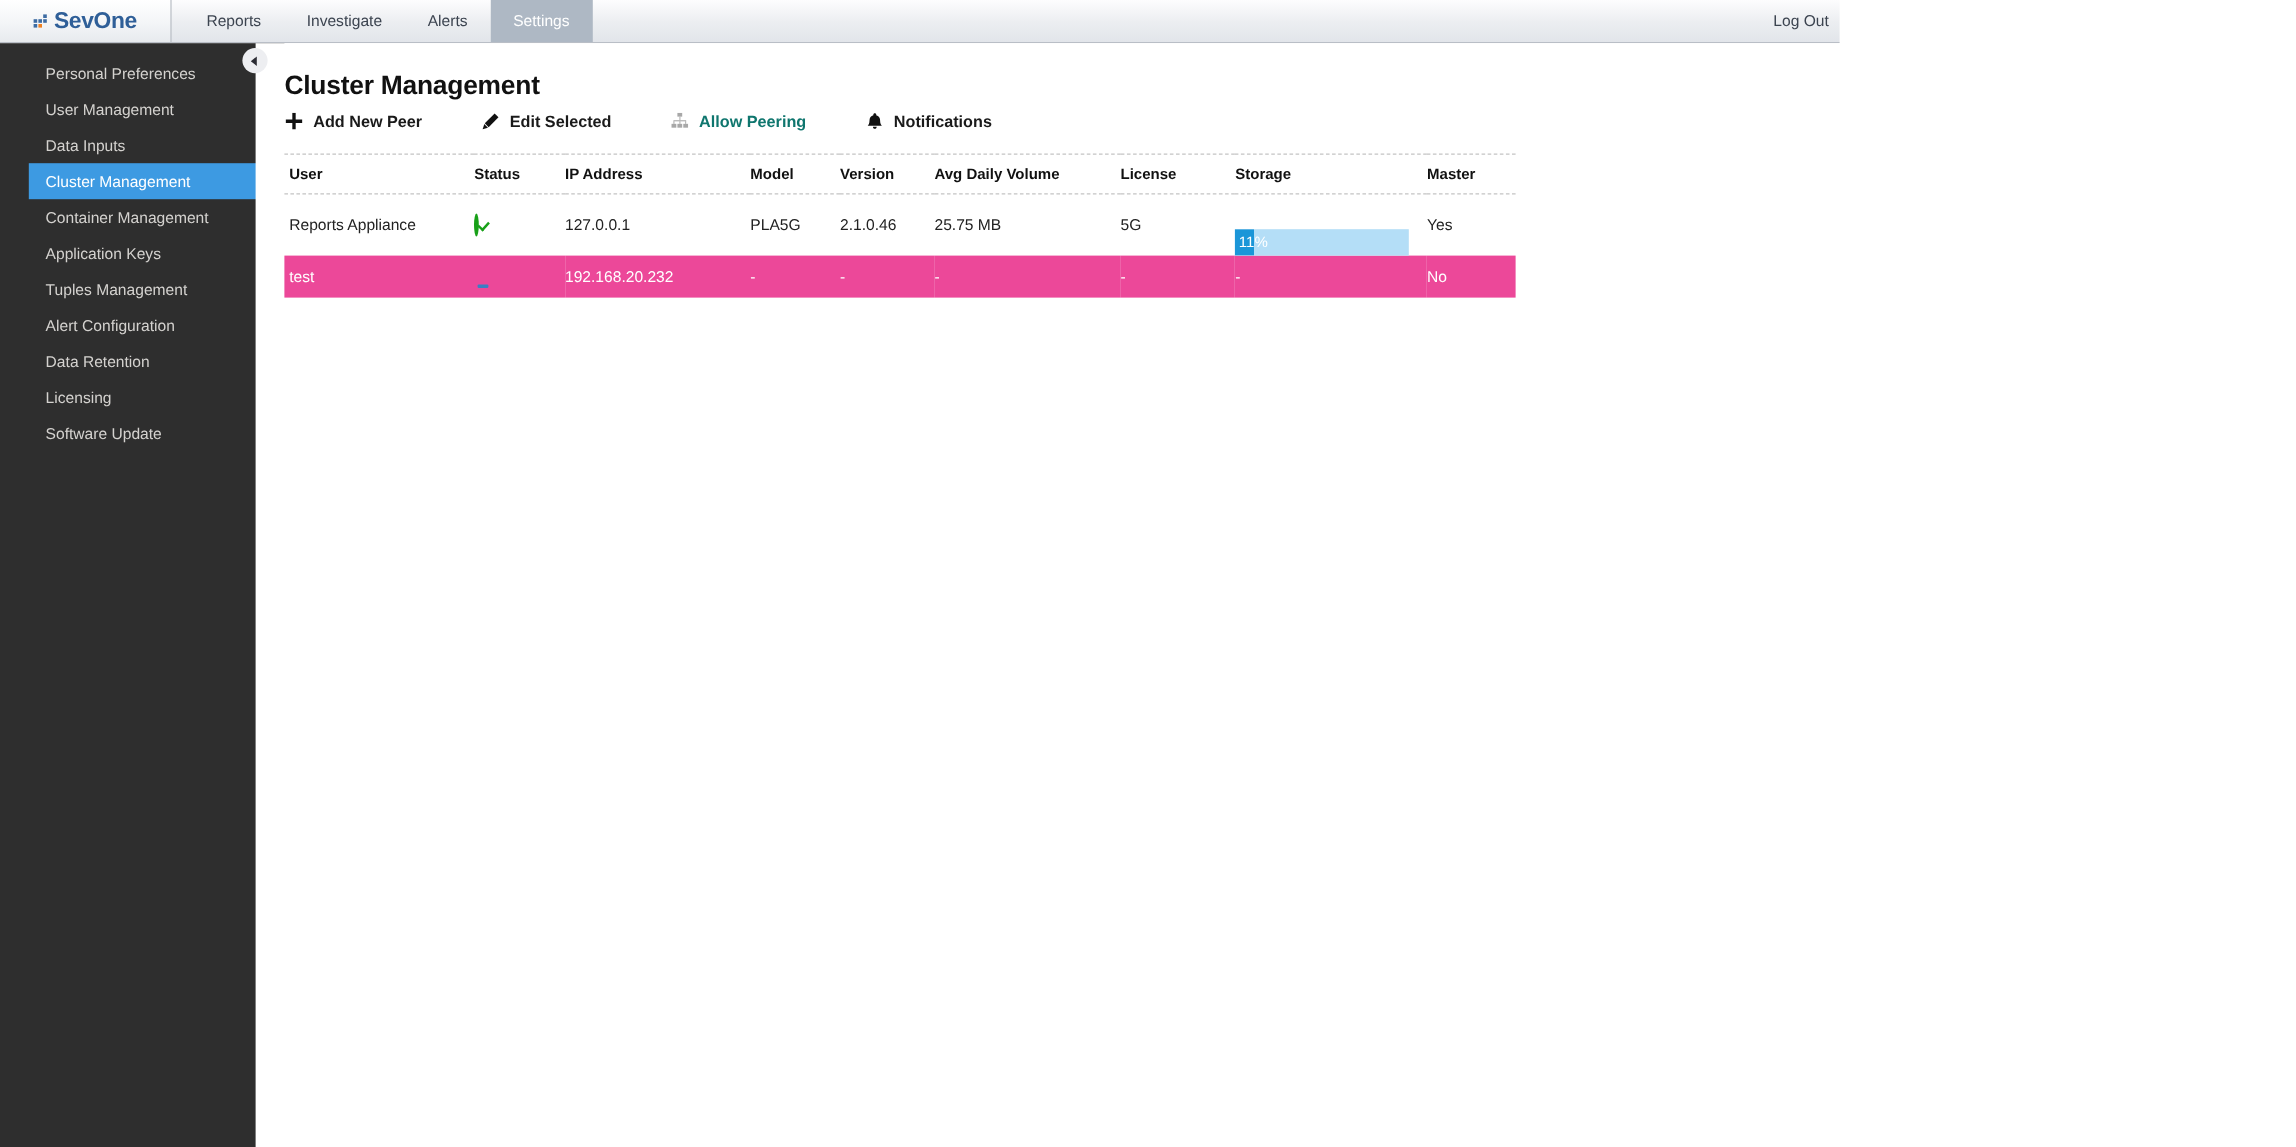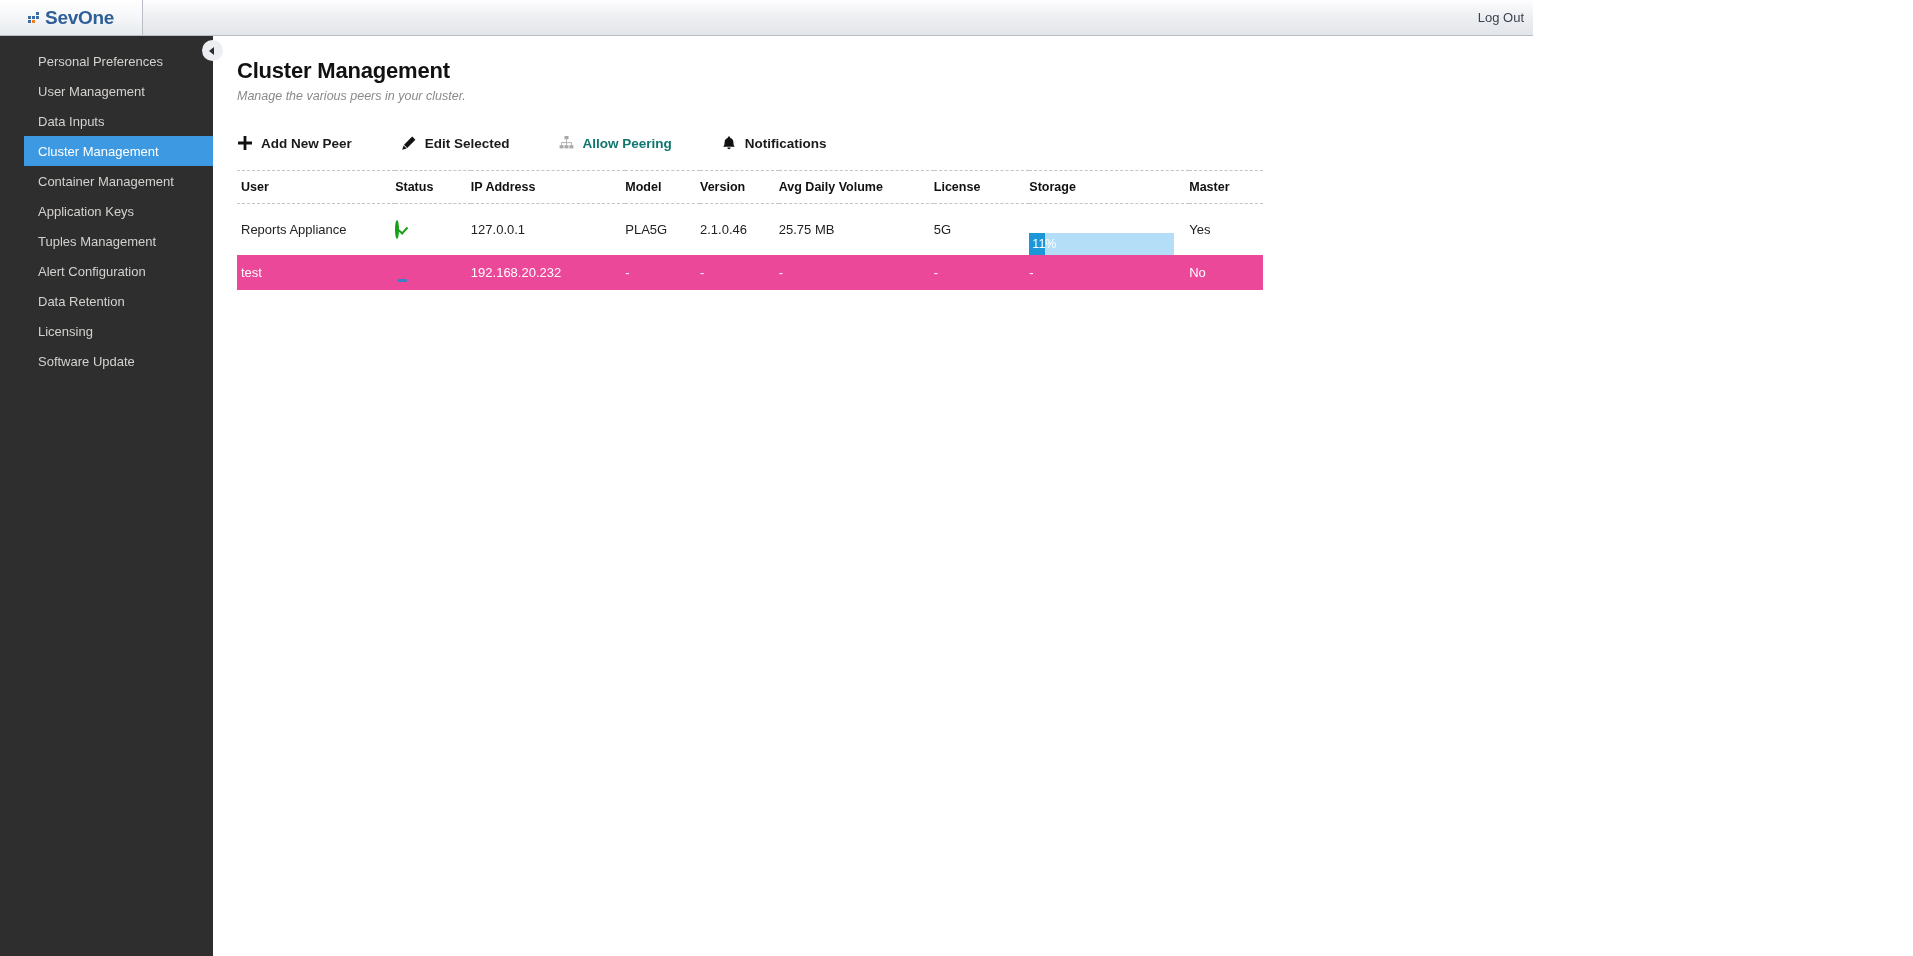--- a/index.html
+++ b/index.html
@@ -304,20 +304,26 @@
         <i style="left:4px;  top:4px;"></i>
         <i style="left:8px;  top:0px;"></i>
         <i style="left:0px;  top:8px;"></i>
         <i style="left:4px;  top:8px; background:#ef8020;"></i>
         <i style="left:8px;  top:4px;"></i>
       </span>
       <span class="logo-text">SevOne</span>
     </div>
   </div>
 
+  <div class="nav">
+    <div class="nav-item">Reports</div>
+    <div class="nav-item">Investigate</div>
+    <div class="nav-item">Alerts</div>
+    <div class="nav-item active">Settings</div>
+  </div>
 
   <div class="logout">Log Out</div>
 </div>
 
 <div class="sidebar">
   <div class="side-spacer"></div>
   <div class="side-item">Personal Preferences</div>
   <div class="side-item">User Management</div>
   <div class="side-item">Data Inputs</div>
   <div class="side-item active">Cluster Management</div>
@@ -330,21 +336,20 @@
   <div class="side-item">Software Update</div>
 </div>
 
 <div class="collapse-handle">
   <span class="tri"></span>
 </div>
 
 <div class="main">
 
   <h1 class="page-title">Cluster Management</h1>
-  <div class="page-sub">Manage the various peers in your cluster.</div>
 
   <div class="toolbar">
 
     <div class="tb-btn">
       <span class="tb-icon">
         <svg width="14" height="14" viewBox="0 0 14 14">
             <path d="M5.6 0h2.8v5.6H14v2.8H8.4V14H5.6V8.4H0V5.6h5.6z" fill="#111"></path>
           </svg>
       </span>
       <span>Add New Peer</span>

